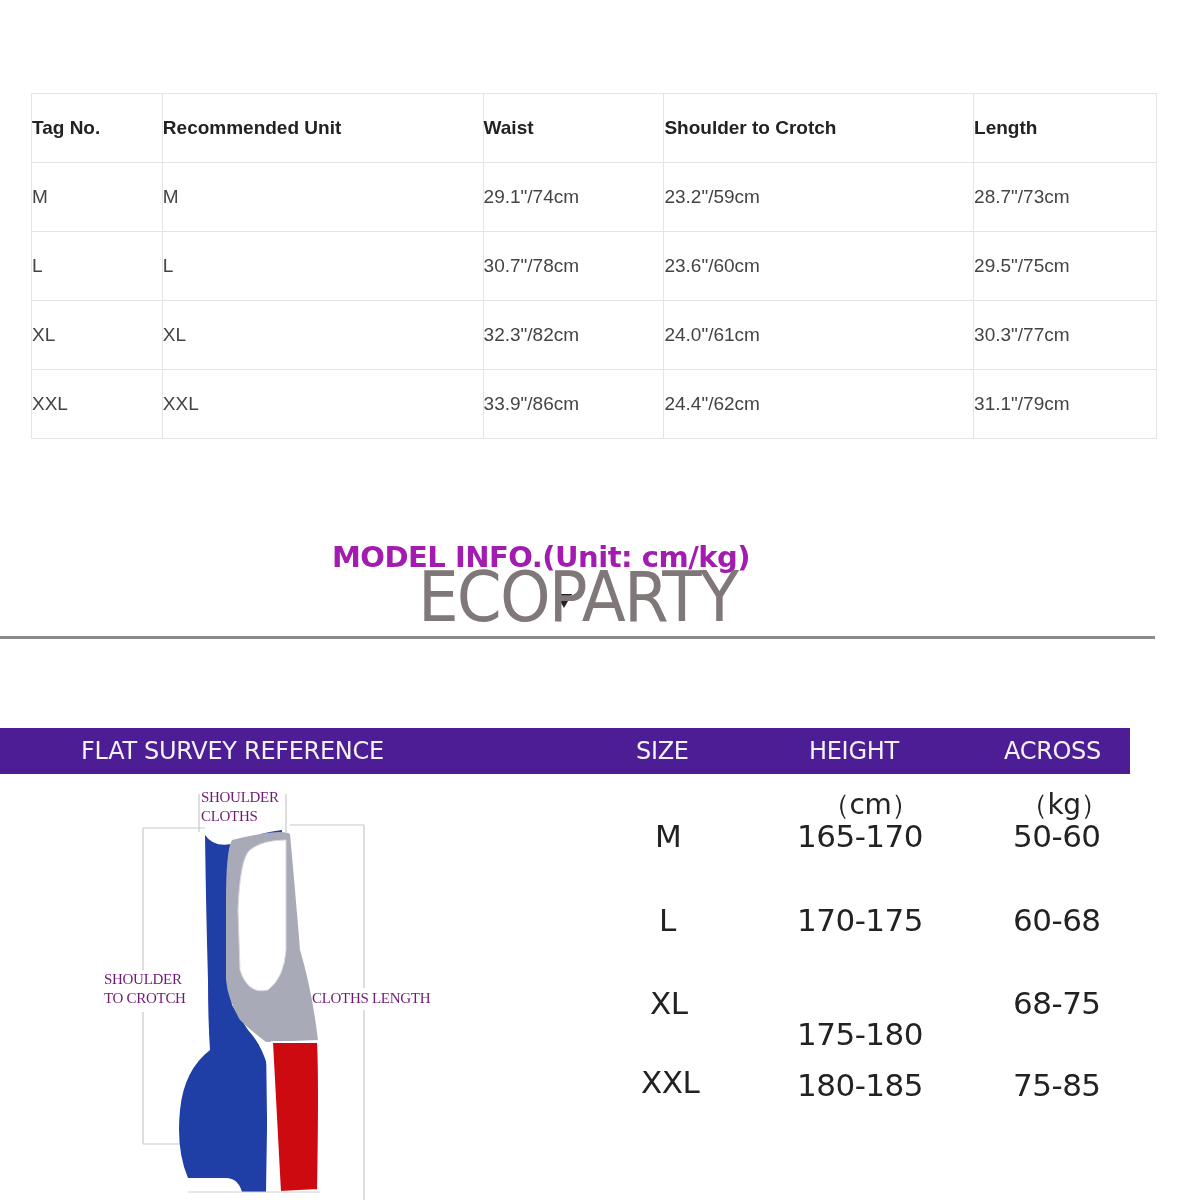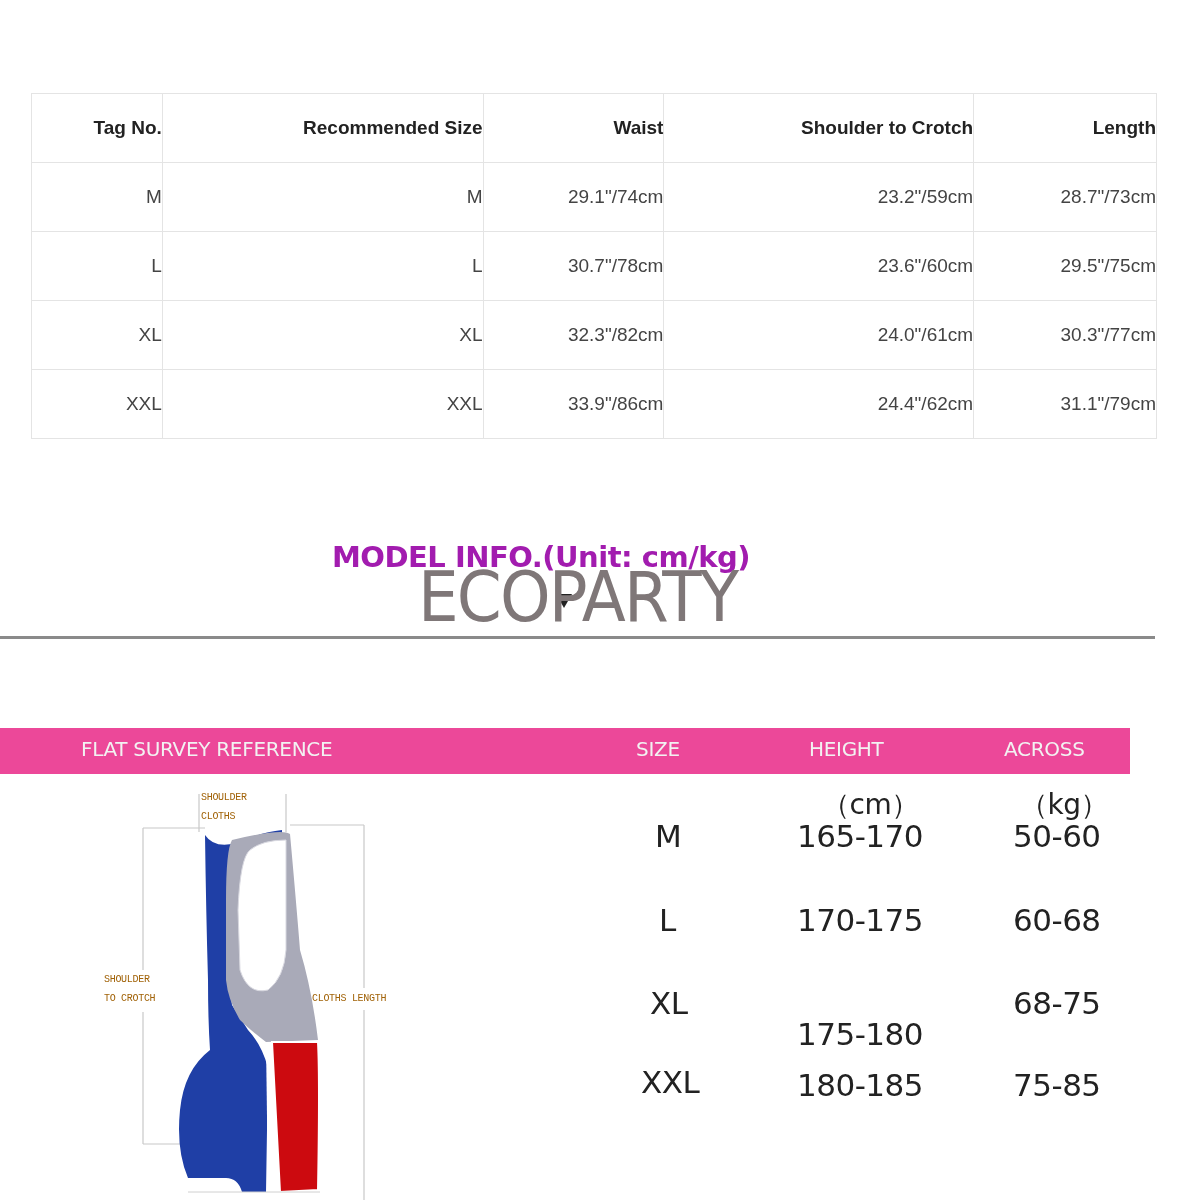--- a/index.html
+++ b/index.html
@@ -7,21 +7,21 @@
   body { position: relative; font-family: "Liberation Sans", sans-serif; color: #333; }
 
   
   .size-table {
     position: absolute; left: 31px; top: 93px;
     border-collapse: collapse;
     width: 1126px;
   }
   .size-table th, .size-table td {
     border: 1.5px solid #e4e4e4;
-    text-align: right;
+    text-align: left;
     vertical-align: middle;
     height: 69px;
     font-family: "Liberation Sans", sans-serif;
   }
   .size-table th { font-weight: bold; font-size: 19px; color: #222; }
   .size-table td { font-weight: normal; font-size: 19px; color: #444; }
   .c1 { width: 131px; } .c2 { width: 321px; } .c3 { width: 181px; } .c4 { width: 310px; } .c5 { width: 183px; }
 
   
   .model-title {
@@ -46,57 +46,57 @@
     line-height: 1;
   }
   .divider {
     position: absolute; left: 0; top: 636px; width: 1155px; height: 3px;
     background: #8a8a8a;
   }
 
   
   .survey-bar {
     position: absolute; left: 0; top: 728px; width: 1130px; height: 46px;
-    background: #ec4899;
+    background: #4c1d95;
     color: #f2f2f2;
     font-family: "DejaVu Sans", sans-serif;
-    font-size: 20px;
+    font-size: 24px;
   }
   .survey-bar span { position: absolute; top: 9px; letter-spacing: -0.3px; }
   .sb-ref { left: 81px; }
   .sb-size { left: 636px; }
   .sb-height { left: 809px; }
   .sb-weight { left: 1004px; }
 
   
   .diag-label {
     position: absolute;
-    font-family: Liberation Mono, monospace;
-    font-size: 10px; color: #a16207; line-height: 19px;
+    font-family: Liberation Serif, serif;
+    font-size: 15px; color: #701a75; line-height: 19px;
     letter-spacing: -0.3px;
   }
   .diagram { position: absolute; left: 0; top: 780px; width: 600px; height: 420px; }
 
   
   .model-cell {
     position: absolute;
     font-family: "DejaVu Sans", sans-serif;
     color: #222; font-size: 31px;
     letter-spacing: -0.5px;
   }
   .unit { font-size: 28px; }
 </style>
 </head>
 <body>
 
 <table class="size-table">
   <thead>
     <tr>
       <th class="c1">Tag No.</th>
-      <th class="c2">Recommended Size</th>
+      <th class="c2">Recommended Unit</th>
       <th class="c3">Waist</th>
       <th class="c4">Shoulder to Crotch</th>
       <th class="c5">Length</th>
     </tr>
   </thead>
   <tbody>
     <tr>
       <td>M</td>
       <td>M</td>
       <td>29.1"/74cm</td>

